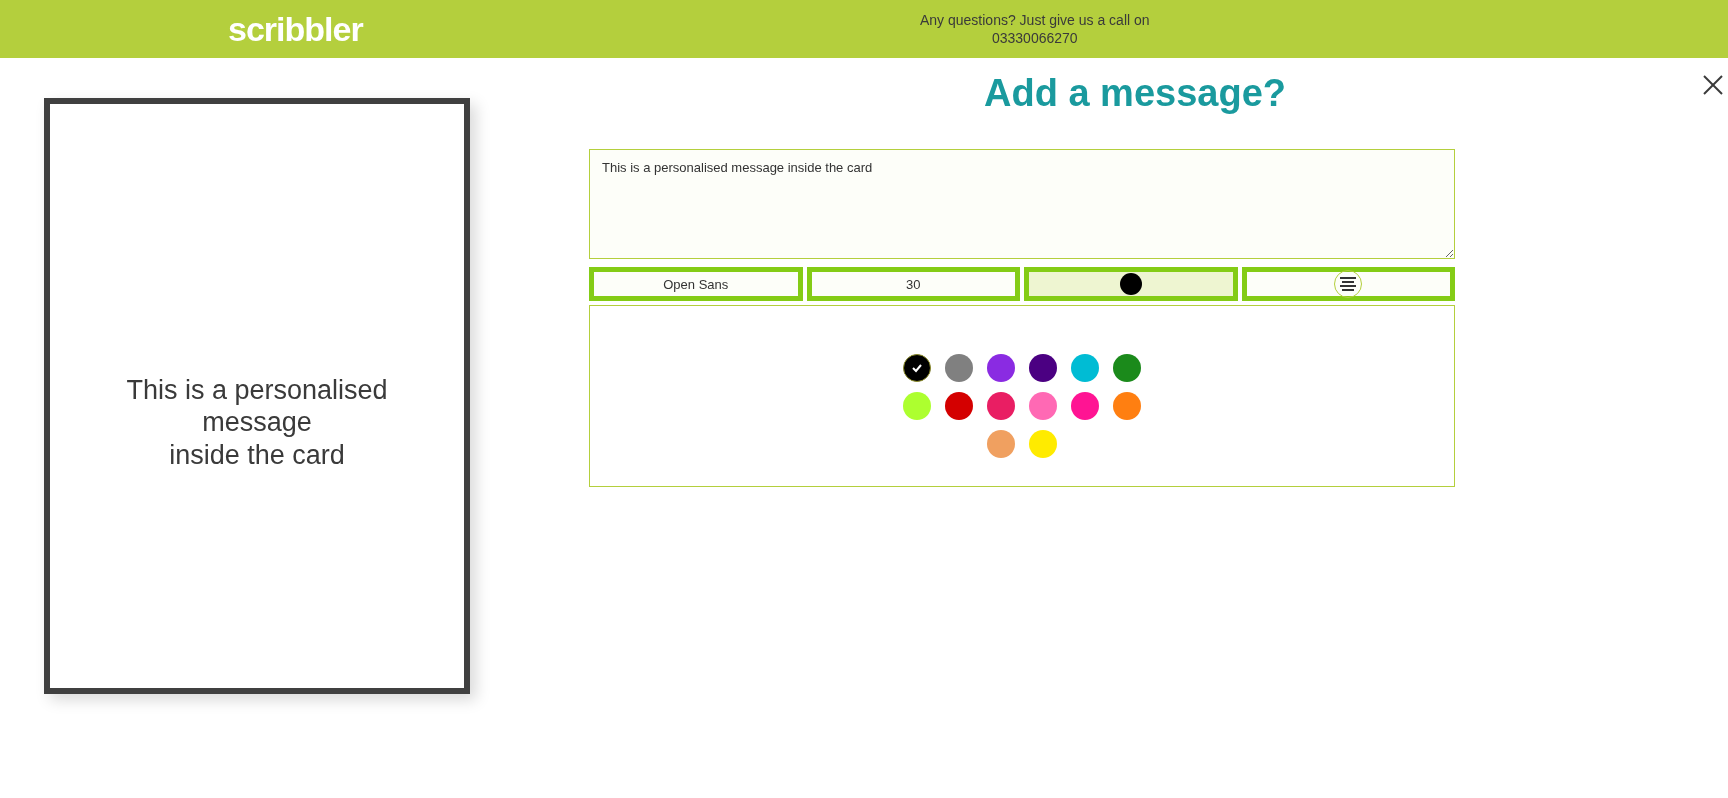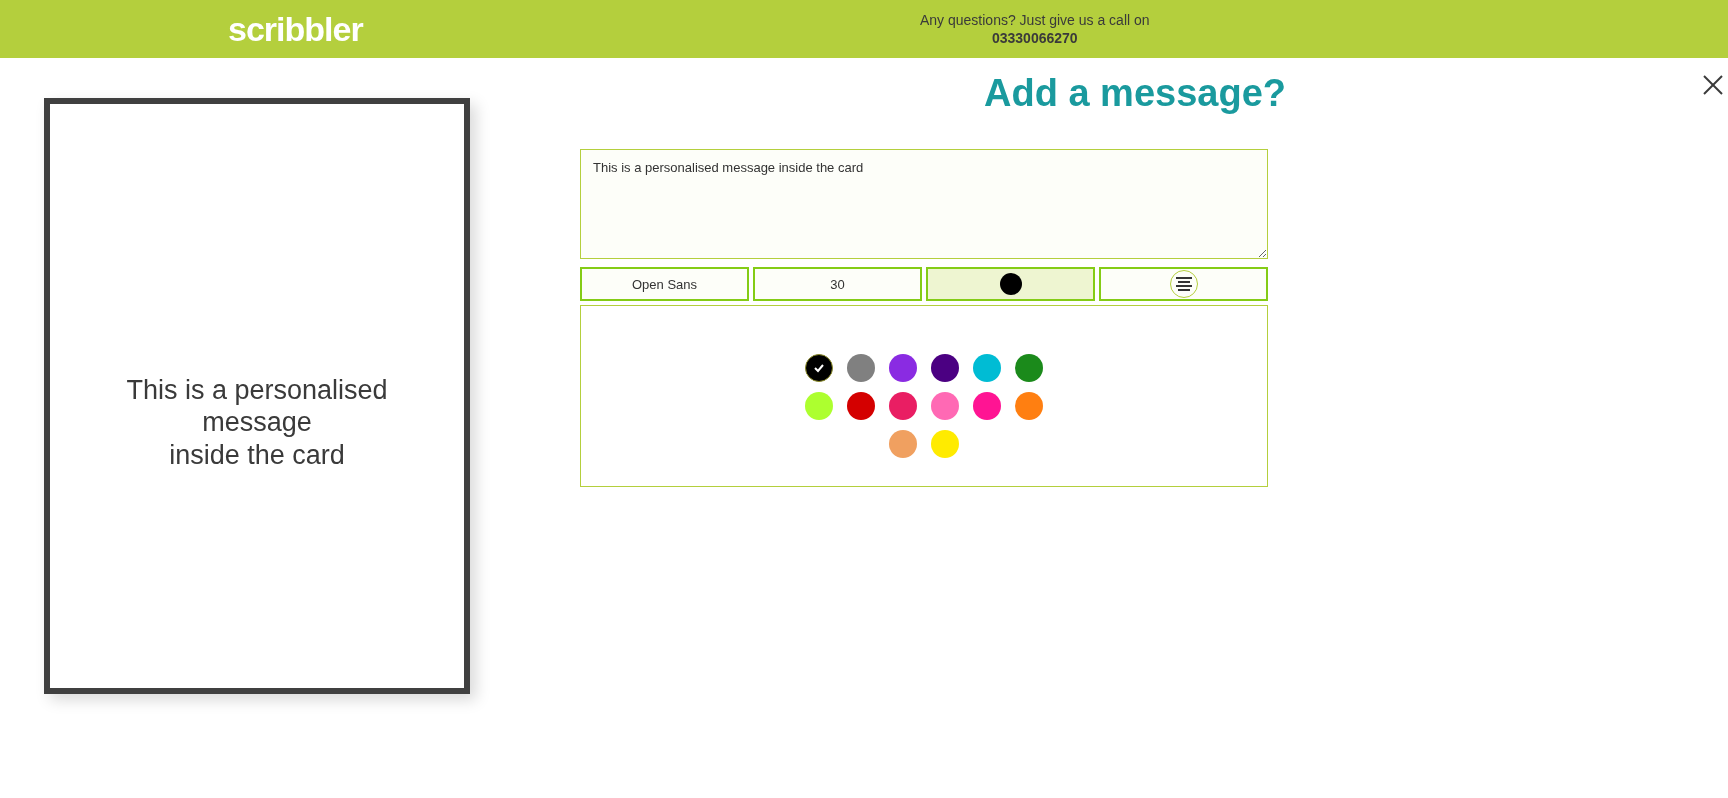--- a/index.html
+++ b/index.html
@@ -29,21 +29,21 @@
   }
   .header-right {
     position: absolute;
     left: 912px;
     color: #3a3a3a;
     font-size: 14px;
     line-height: 1.3;
     margin-left: 8px;
   }
   .header-right div:nth-child(2) {
-    font-weight: 700;
+    font-weight: 400;
   }
   .main {
     display: flex;
     padding-top: 20px;
   }
   .preview-col {
     width: 570px;
     padding-left: 44px;
     padding-top: 20px;
   }
@@ -79,22 +79,22 @@
   }
   .editor-title {
     text-align: center;
     color: #1a9a9e;
     font-size: 38px;
     font-weight: 700;
     margin-bottom: 34px;
     margin-top: -6px;
   }
   .editor-container {
-    width: 688px;
-    margin-left: 10px;
+    width: 866px;
+    margin-left: 19px;
   }
   .msg-textarea {
     width: 100%;
     height: 110px;
     border: 1px solid #b4cf3d;
     padding: 10px 12px;
     font-size: 13px;
     font-family: inherit;
     color: #333;
     resize: both;
@@ -102,21 +102,21 @@
     background: #fdfef9;
   }
   .toolbar {
     display: flex;
     gap: 4px;
     margin-top: 4px;
   }
   .tool-btn {
     flex: 1;
     height: 34px;
-    border: 2px solid #84cc16;
+    border: 5px solid #84cc16;
     background: #fdfef9;
     font-size: 13px;
     color: #333;
     display: flex;
     align-items: center;
     justify-content: center;
     cursor: pointer;
   }
   .tool-btn.active {
     background: #eef5d1;

